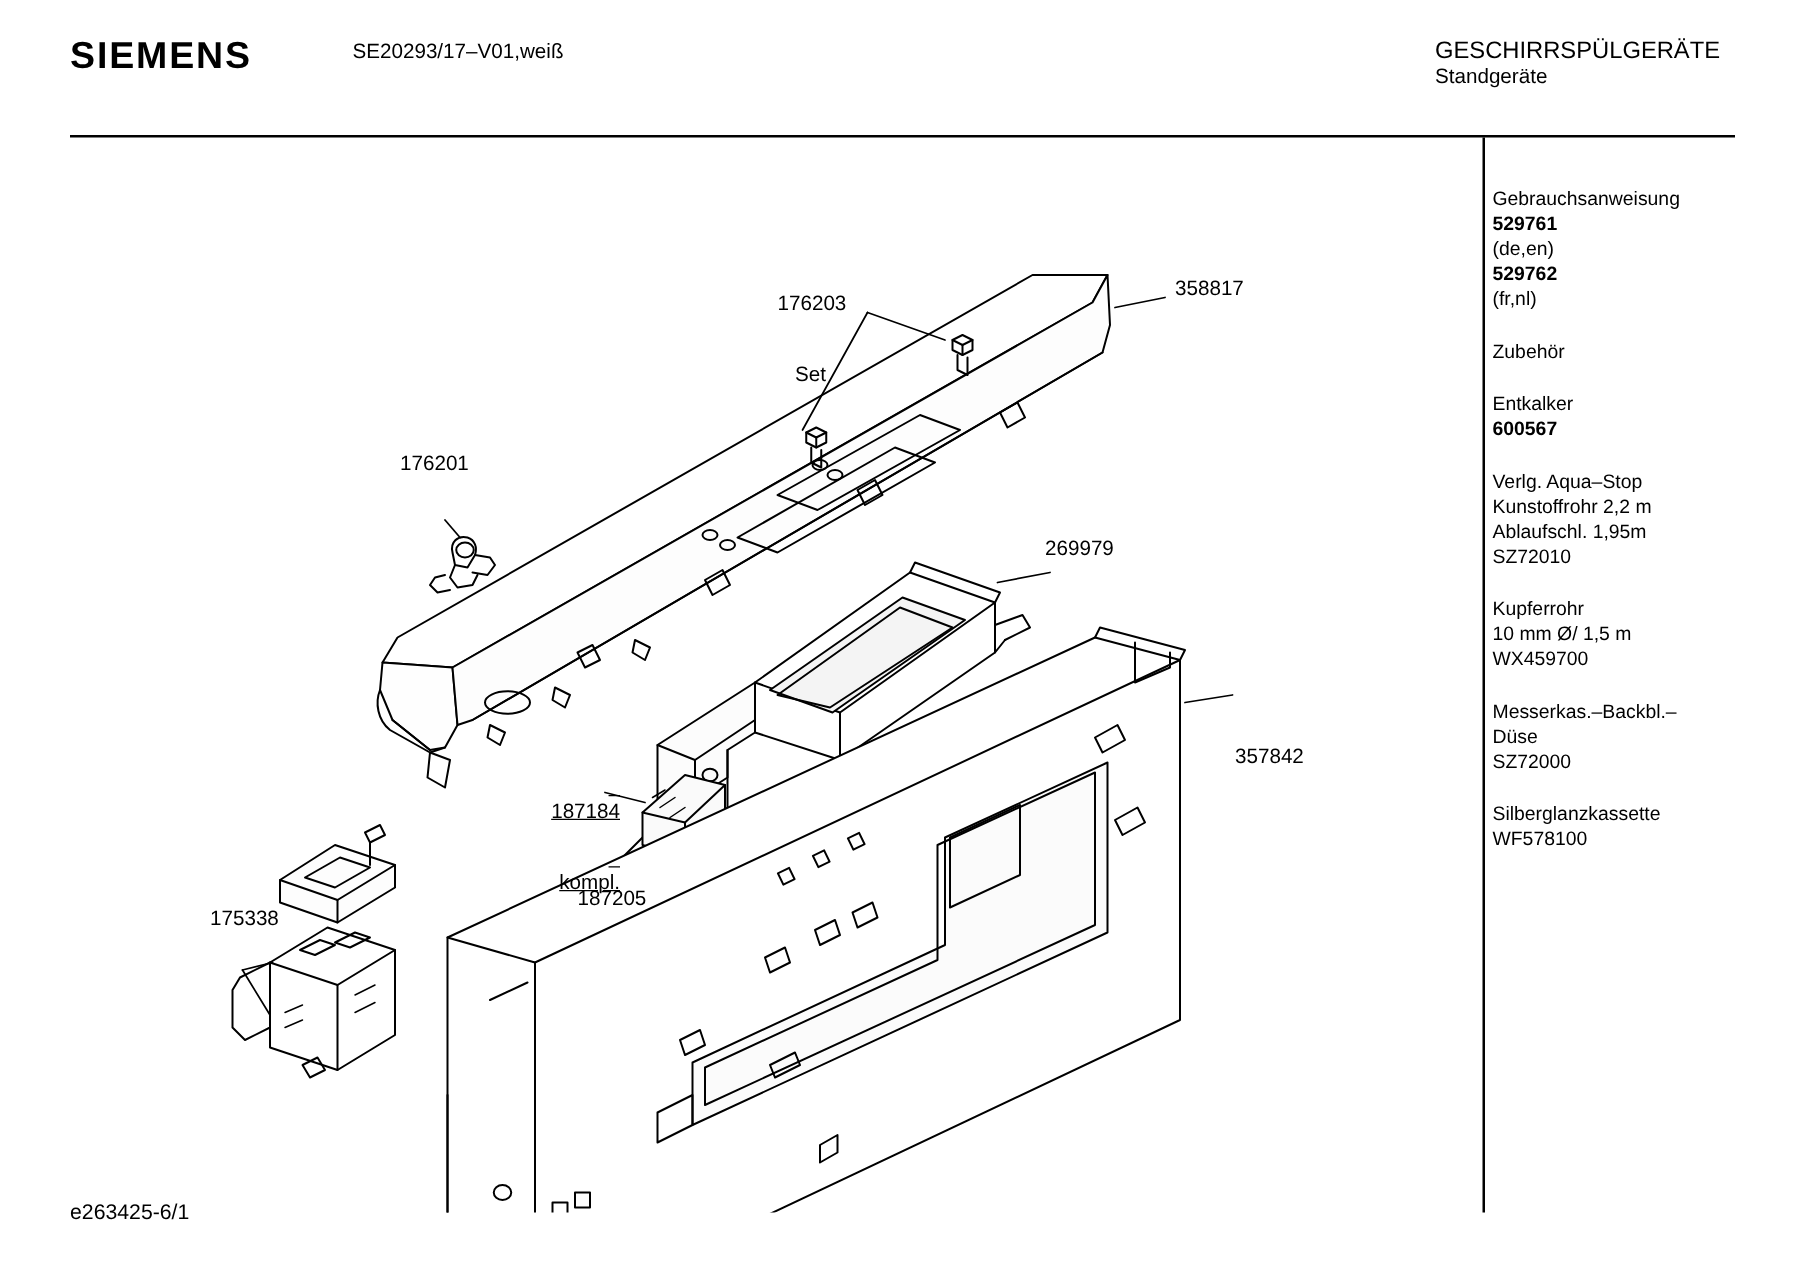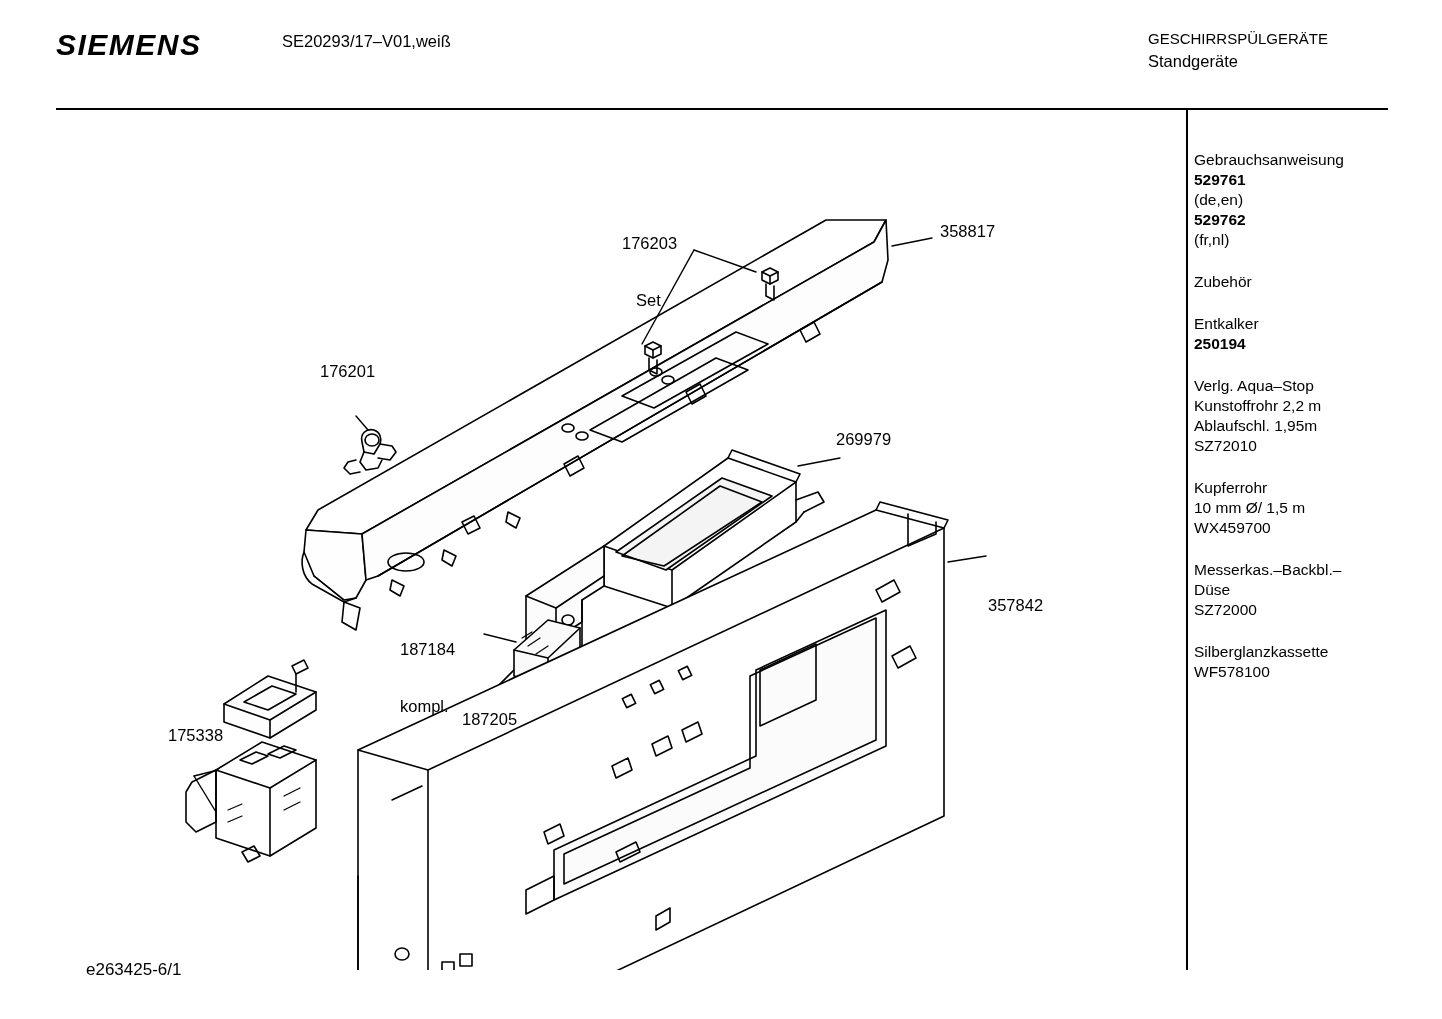--- a/index.html
+++ b/index.html
@@ -22,32 +22,31 @@
     left: 0; top: 0;
     width: 1442px; height: 100px;
   }
   #brand {
     position: absolute;
     left: 56px; top: 28px;
     font-size: 30px;
     font-weight: bold;
     letter-spacing: 1.5px;
     font-family: "Liberation Sans", sans-serif;
-    font-style: italic;
   }
   #model {
     position: absolute;
     left: 282px; top: 32px;
     font-size: 16.5px;
     text-align: right;
   }
   #category-main {
     position: absolute;
     left: 1148px; top: 30px;
-    font-size: 15px;
+    font-size: 19px;
   }
   #category-sub {
     position: absolute;
     left: 1148px; top: 52px;
     font-size: 16.5px;
     text-align: right;
   }
 
   
   .rule {
@@ -61,21 +60,20 @@
   #rule-right-vert {
     left: 1186px; top: 110px;
     width: 2px; height: 860px;
   }
 
   
   #footer-code {
     position: absolute;
     left: 56px; top: 960px;
     font-size: 17px;
-    margin-left: 30px;
   }
 
   
   #info-column {
     position: absolute;
     left: 1194px; top: 150px;
     width: 220px;
     font-size: 15.5px;
     line-height: 20px;
   }
@@ -343,21 +341,21 @@
 </div>
 
 <div class="callout" style="left:940px; top:222px;">358817</div>
 
 <div class="callout" style="left:320px; top:362px;">176201</div>
 
 <div class="callout" style="left:836px; top:430px;">269979</div>
 
 <div class="callout" style="left:988px; top:548px;margin-top:48px;">357842</div>
 
-<div class="callout" style="left:400px; top:602px; width:96px;">
+<div class="callout" style="left:400px; top:602px; text-align:right; width:96px;text-decoration:underline;">
   <div>187184</div>
   <div>kompl.</div>
 </div>
 
 <div class="callout" style="left:462px; top:710px;">187205</div>
 
 <div class="callout" style="left:168px; top:726px;">175338</div>
 
 <div id="info-column">
 
@@ -370,21 +368,21 @@
   </div>
 
 
 
   <div class="info-block">
     <div class="info-line">Zubehör</div>
   </div>
 
   <div class="info-block">
     <div class="info-line">Entkalker</div>
-    <div class="info-line bold">250194</div>
+    <div class="info-line bold">600567</div>
   </div>
 
   <div class="info-block">
     <div class="info-line">Verlg. Aqua–Stop</div>
     <div class="info-line">Kunstoffrohr 2,2 m</div>
     <div class="info-line">Ablaufschl. 1,95m</div>
     <div class="info-line">SZ72010</div>
   </div>
 
   <div class="info-block">

